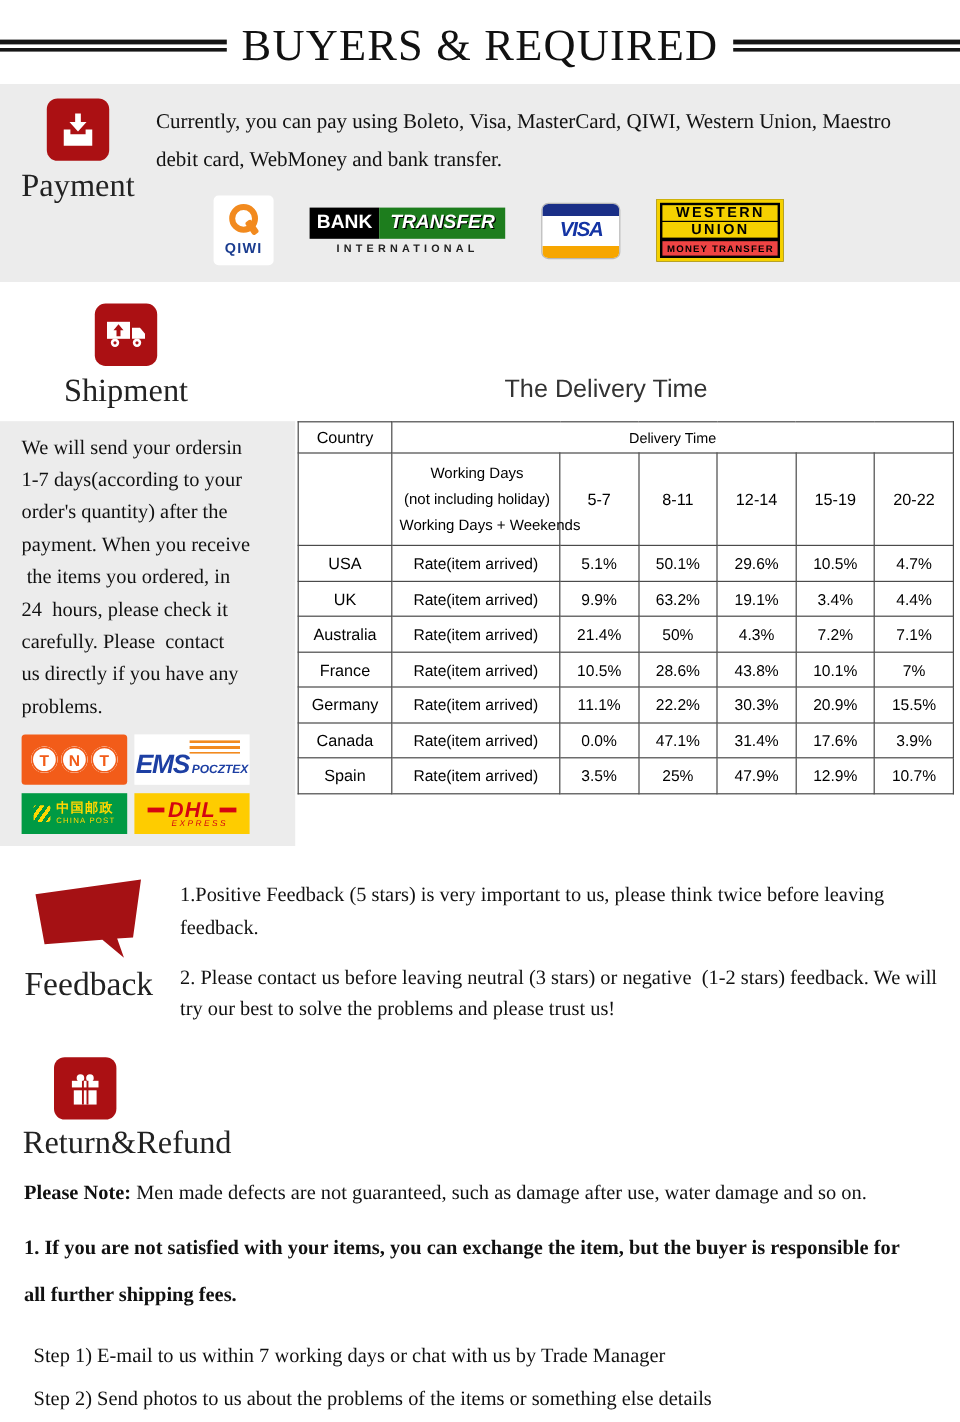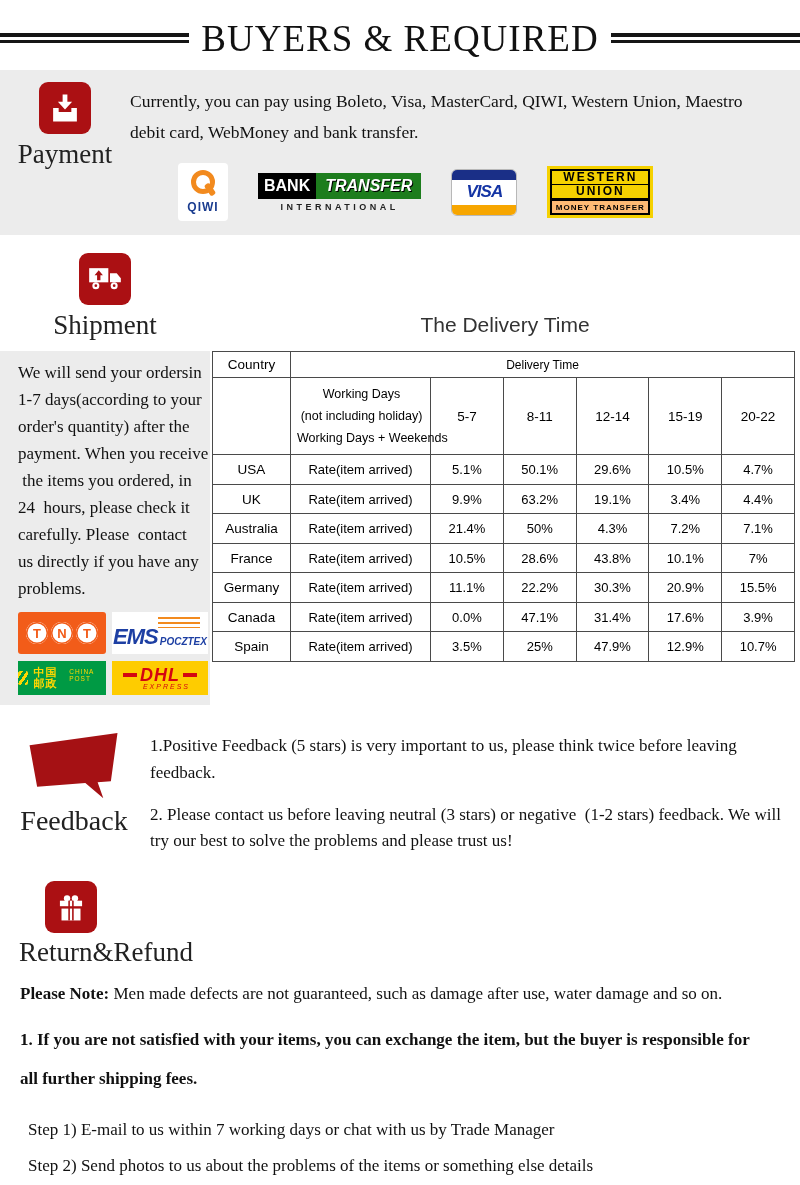--- a/index.html
+++ b/index.html
@@ -37,42 +37,42 @@
 
   .logo-visa { width:66px; height:47px; background:#fff; border:1px solid #b8b8b8; border-radius:6px; display:flex; flex-direction:column; overflow:hidden; }
   .visa-top { height:10px; background:#1a2f87; }
   .visa-mid { flex:1; display:flex; align-items:center; justify-content:center; color:#1434a4; font-style:italic; font-weight:800; font-size:17px; letter-spacing:-1px; }
   .visa-bot { height:10px; background:#f7a600; }
 
   .logo-wu { width:106px; height:52px; background:#000; border:3px solid #f5d100; display:flex; flex-direction:column; padding:2px; }
   .wu-line { background:#f5d100; color:#000; font-weight:800; font-size:12px; line-height:13px; text-align:center; letter-spacing:2px; }
   .wu-line + .wu-line { margin-top:1px; }
   .wu-spacer { flex:1; }
-  .wu-bottom { background:#fdba74; color:#000; font-weight:800; font-size:8px; text-align:center; padding:1.5px 0; letter-spacing:1px; }
+  .wu-bottom { background:#ef4444; color:#000; font-weight:800; font-size:8px; text-align:center; padding:1.5px 0; letter-spacing:1px; }
 
   
   .ship-head { display:flex; margin-top:18px; height:94px; }
   .ship-emblem { width:210px; display:flex; flex-direction:column; align-items:center; }
   .dt-heading { flex:1; text-align:center; font-size:21px; color:#333; align-self:flex-end; padding-bottom:10px; }
 
   .ship-row { display:flex; margin-top:4px; }
-  .ship-left { width:210px; background:#ececec; padding:8px 4px 10px 18px; flex-shrink:0; }
+  .ship-left { width:246px; background:#ececec; padding:8px 4px 10px 18px; flex-shrink:0; }
   .note-line { font-size:17px; line-height:27px; white-space:pre; color:#111; }
   .carrier-grid { display:grid; grid-template-columns:88px 96px; gap:7px 6px; margin-top:10px; align-items:center; }
 
   .logo-tnt { background:#f25c19; height:42px; border-radius:3px; display:flex; align-items:center; justify-content:center; gap:3px; }
   .tnt-c { width:22px; height:22px; background:#fff; border-radius:50%; color:#f25c19; font-weight:800; font-size:13px; display:flex; align-items:center; justify-content:center; box-shadow:inset 0 0 0 1.5px #f25c19, inset 0 0 0 3px #fff; }
   .logo-ems { background:#fff; height:42px; position:relative; display:flex; align-items:flex-end; justify-content:center; padding-bottom:7px; }
   .ems-word { color:#1d3fa3; font-style:italic; font-weight:900; font-size:22px; line-height:20px; letter-spacing:-1px; }
   .ems-stripes { position:absolute; top:5px; right:8px; width:42px; height:11px;
     background:repeating-linear-gradient(#f28a1e 0 2px, transparent 2px 5px); }
   .pocztex-word { color:#1d3fa3; font-style:italic; font-weight:800; font-size:10px; margin-left:2px; }
   .logo-cp { background:#009a44; height:34px; display:flex; align-items:center; justify-content:center; gap:5px; }
   .cp-emblem { width:14px; height:14px; background:repeating-linear-gradient(-55deg,#ffd700 0 3px, #009a44 3px 6px); border-radius:2px; }
-  .cp-text { display:flex; flex-direction:row; line-height:1; }
+  .cp-text { display:flex; flex-direction:column; line-height:1; }
   .cp-cn { color:#ffd700; font-weight:800; font-size:11px; letter-spacing:1px; }
   .cp-en { color:#ffd700; font-size:6.5px; letter-spacing:1px; margin-top:2px; }
   .logo-dhl { background:#fecc00; height:34px; display:flex; flex-direction:column; align-items:center; justify-content:center; }
   .dhl-row { display:flex; align-items:center; color:#d40511; font-style:italic; font-weight:900; font-size:18px; letter-spacing:1px; line-height:16px; }
   .dhl-dash { width:14px; height:4px; background:#d40511; margin:0 3px; }
   .dhl-sub { font-size:7px; color:#d40511; font-style:italic; letter-spacing:2px; align-self:flex-end; margin-right:18px; }
 
   .ship-table-wrap { flex:1; padding:0 5px 0 2px; }
   table.delivery { width:100%; border-collapse:collapse; table-layout:fixed; font-family:"Liberation Sans", sans-serif; color:#000000; }
   table.delivery th, table.delivery td { border:1px solid #4a4a4a; font-weight:normal; text-align:center; }

